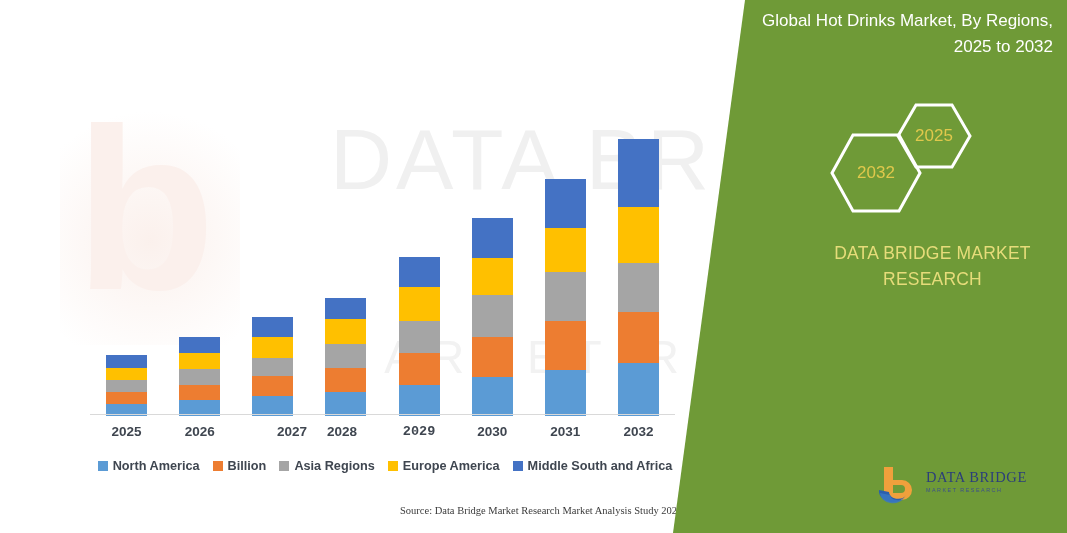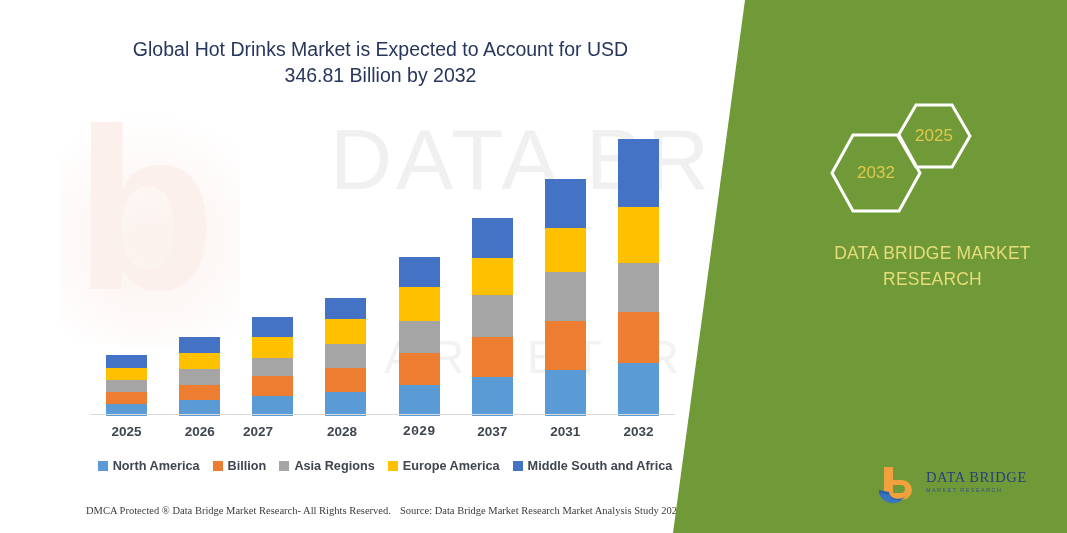--- a/index.html
+++ b/index.html
@@ -240,21 +240,20 @@
 
   <div id="watermark">
     <div class="wm-b"></div>
     <div class="wm-b-glyph">b</div>
     <div class="wm-line1">DATA BRIDGE</div>
     <div class="wm-line2">MARKET RESEARCH</div>
   </div>
 
   <div id="left-panel">
 
-    <div id="chart-title">Global Hot Drinks Market is Expected to Account for USD 346.81 Billion by 2032</div>
 
     <div id="plot">
         <div class="bar-group" style="left: 16.0625px; height: 60.88px;">
           <div class="seg" title="North America 2025: 15" style="background: rgb(91, 155, 213); height: 19.7109%;"></div>
           <div class="seg" title="Europe 2025: 15" style="background: rgb(237, 125, 49); height: 19.7109%;"></div>
           <div class="seg" title="Asia Pacific 2025: 15" style="background: rgb(165, 165, 165); height: 19.7109%;"></div>
           <div class="seg" title="South America 2025: 15" style="background: rgb(255, 192, 0); height: 19.7109%;"></div>
           <div class="seg" title="Middle East and Africa 2025: 16.1" style="background: rgb(68, 114, 196); height: 21.1564%;"></div>
         </div>
         <div class="bar-group" style="left: 89.1875px; height: 78.8px;">
@@ -304,24 +303,24 @@
           <div class="seg" title="Europe 2032: 63.6" style="background: rgb(237, 125, 49); height: 18.3386%;"></div>
           <div class="seg" title="Asia Pacific 2032: 61.1" style="background: rgb(165, 165, 165); height: 17.6177%;"></div>
           <div class="seg" title="South America 2032: 71.1" style="background: rgb(255, 192, 0); height: 20.5011%;"></div>
           <div class="seg" title="Middle East and Africa 2032: 84.9" style="background: rgb(68, 114, 196); height: 24.4803%;"></div>
         </div>
       </div>
     <div id="baseline"></div>
     <div id="xaxis">
         <div class="xtick" style="left: 1.5625px;">2025</div>
         <div class="xtick" style="left: 74.6875px;">2026</div>
-        <div class="xtick" style="left: 133px;">2027</div>
+        <div class="xtick" style="left: 147px; text-align: right;">2027</div>
         <div class="xtick" style="left: 217px;">2028</div>
         <div class="xtick" style="left: 294.062px; font-family: Liberation Mono, monospace;">2029</div>
-        <div class="xtick" style="left: 367.188px;">2037</div>
+        <div class="xtick" style="left: 367.188px;">2030</div>
         <div class="xtick" style="left: 440.312px;">2031</div>
         <div class="xtick" style="left: 513.438px;">2032</div>
       </div>
 
     <div id="legend">
         <div class="legend-item">
           <span class="legend-swatch" style="background: rgb(91, 155, 213);"></span>
           <span>North America</span>
         </div>
         <div class="legend-item">
@@ -336,27 +335,27 @@
           <span class="legend-swatch" style="background: rgb(255, 192, 0);"></span>
           <span>Europe America</span>
         </div>
         <div class="legend-item">
           <span class="legend-swatch" style="background: rgb(68, 114, 196);"></span>
           <span>Middle South and Africa</span>
         </div>
       </div>
 
     <div id="footer">
-      <div class="foot-left">DMCA Protected ® Data Bridge Market Research-  All Rights Reserved.</div>
       <div class="foot-right">Source: Data Bridge Market Research  Market Analysis Study 2025</div>
     </div>
   </div>
 
   <div id="right-panel"></div>
 
+  <div id="right-head">Global Hot Drinks Market, By Regions, 2025 to 2032</div>
 
   <div class="hex" id="hex-2032">
     <svg width="92" height="80" viewBox="0 0 92 80" aria-hidden="true">
       <polygon points="23,2 69,2 90,40 69,78 23,78 2,40" fill="none" stroke="#ffffff" stroke-width="3"></polygon>
     </svg>
     <div class="hex-label">2032</div>
   </div>
 
   <div class="hex" id="hex-2025">
     <svg width="76" height="66" viewBox="0 0 76 66" aria-hidden="true">

